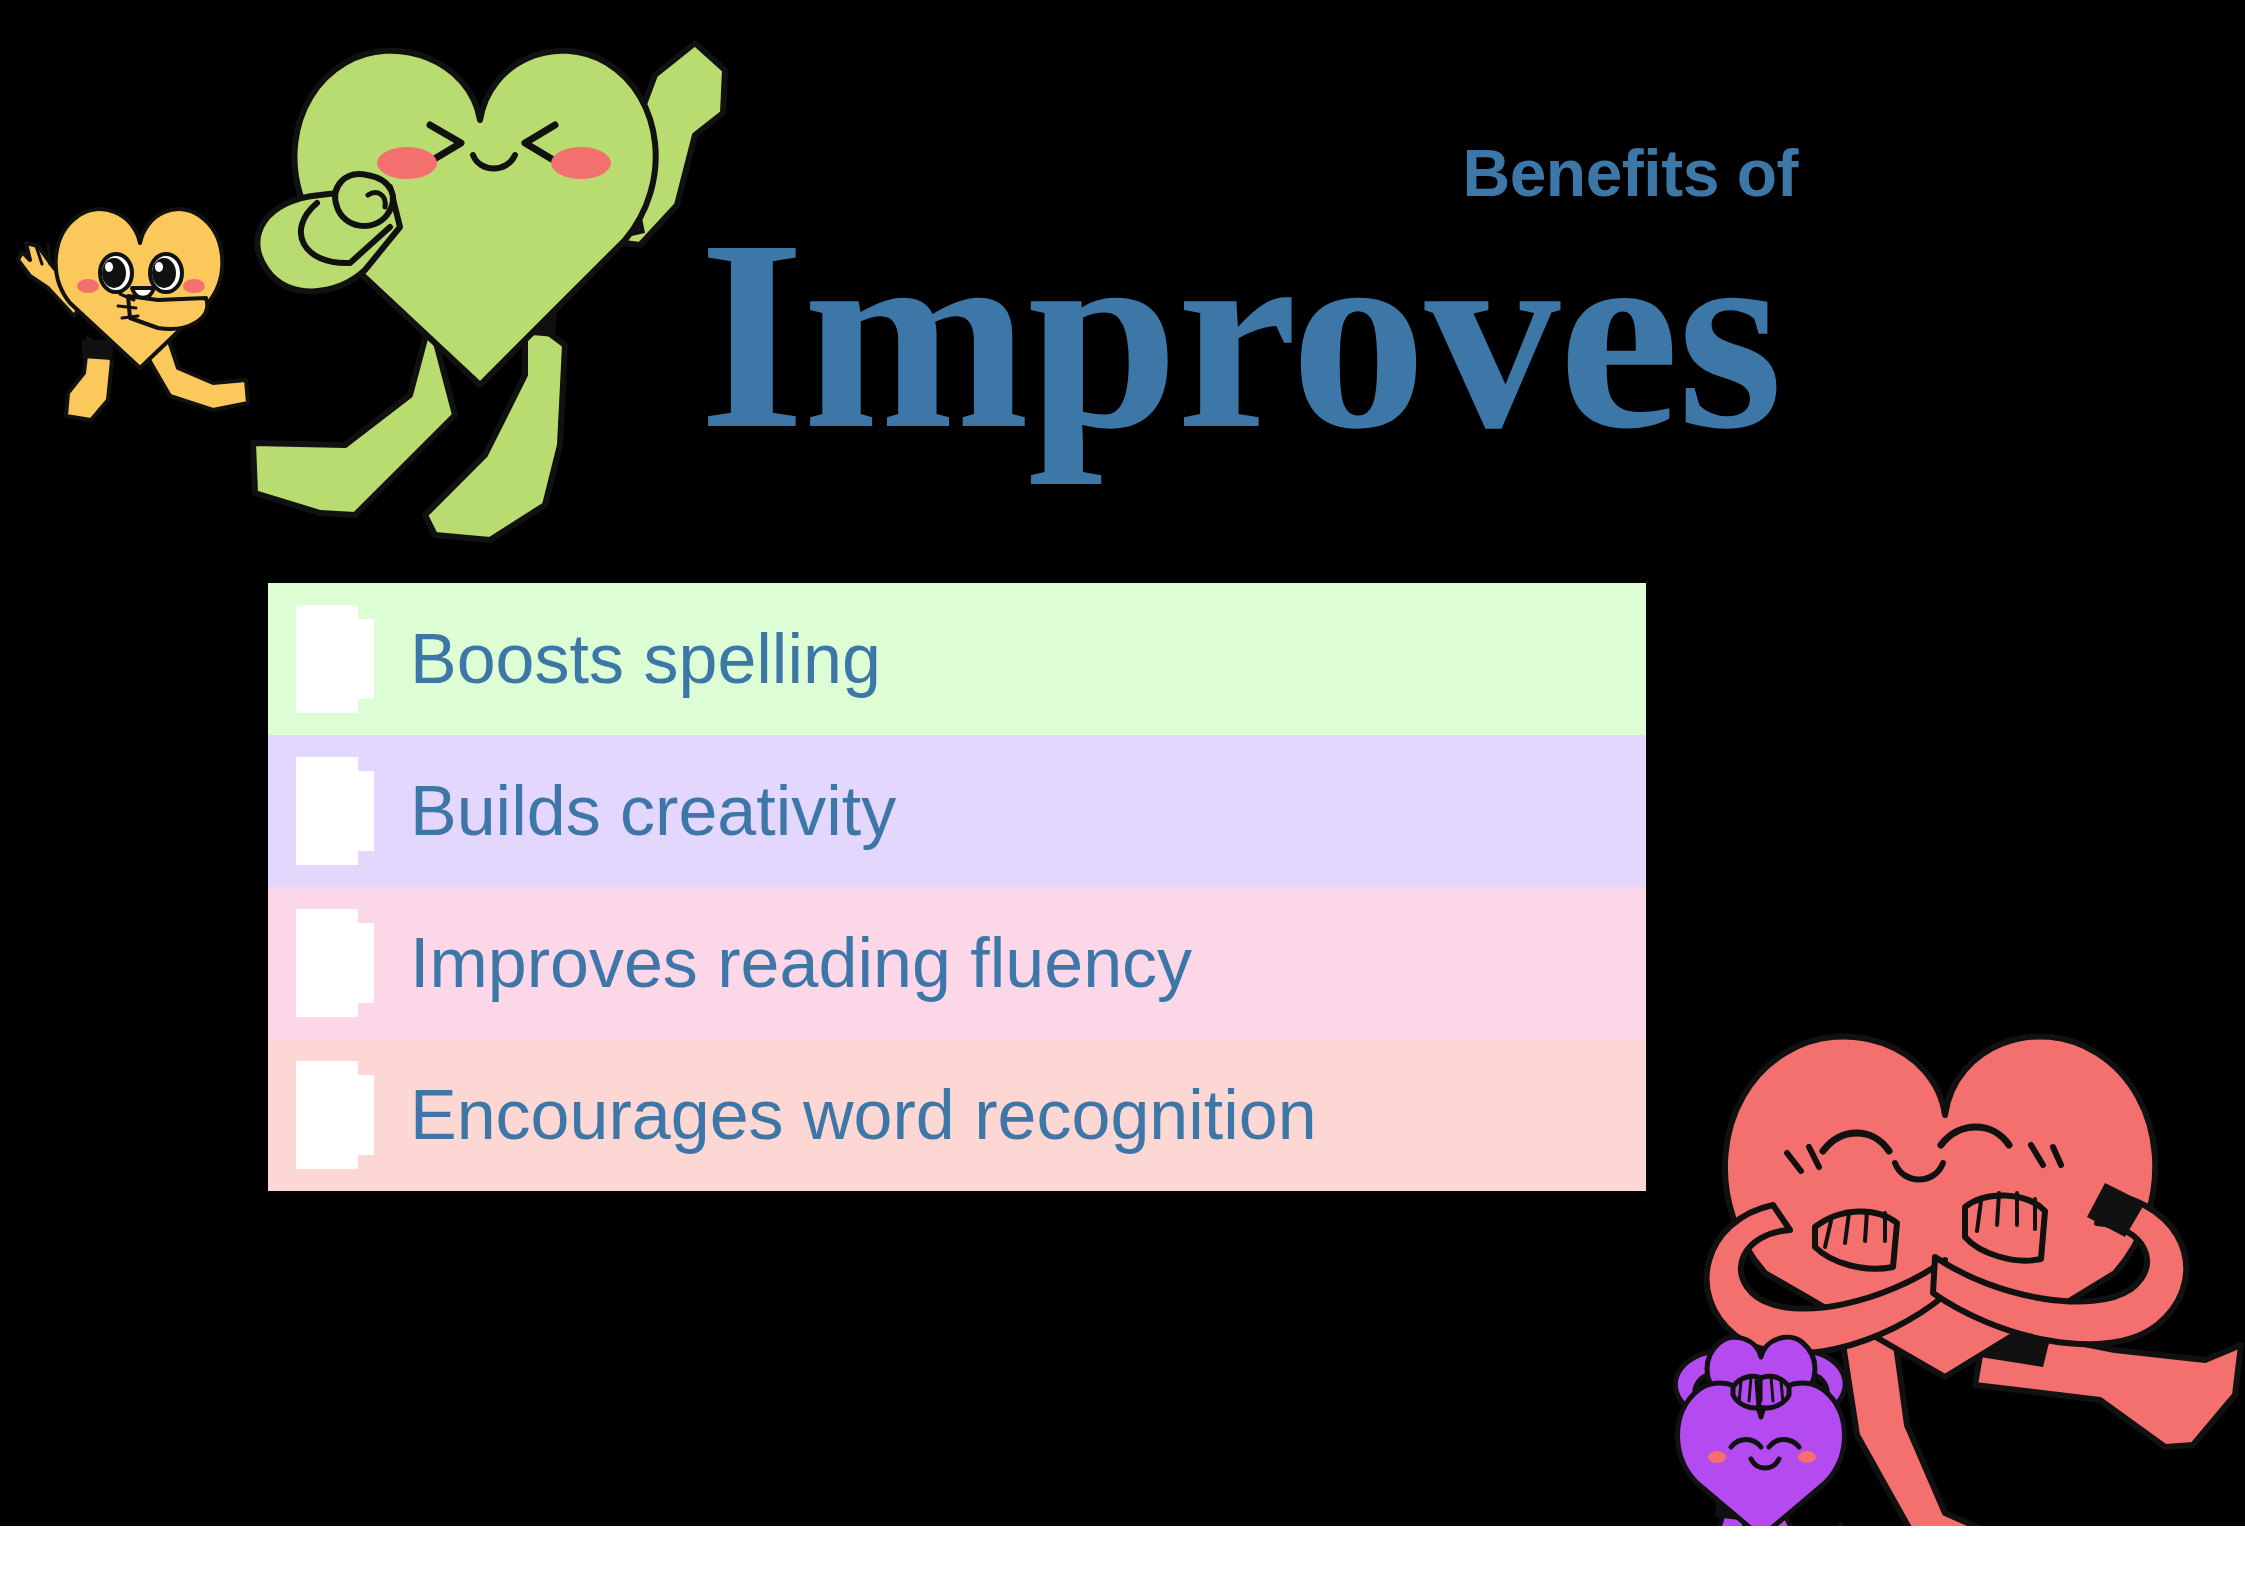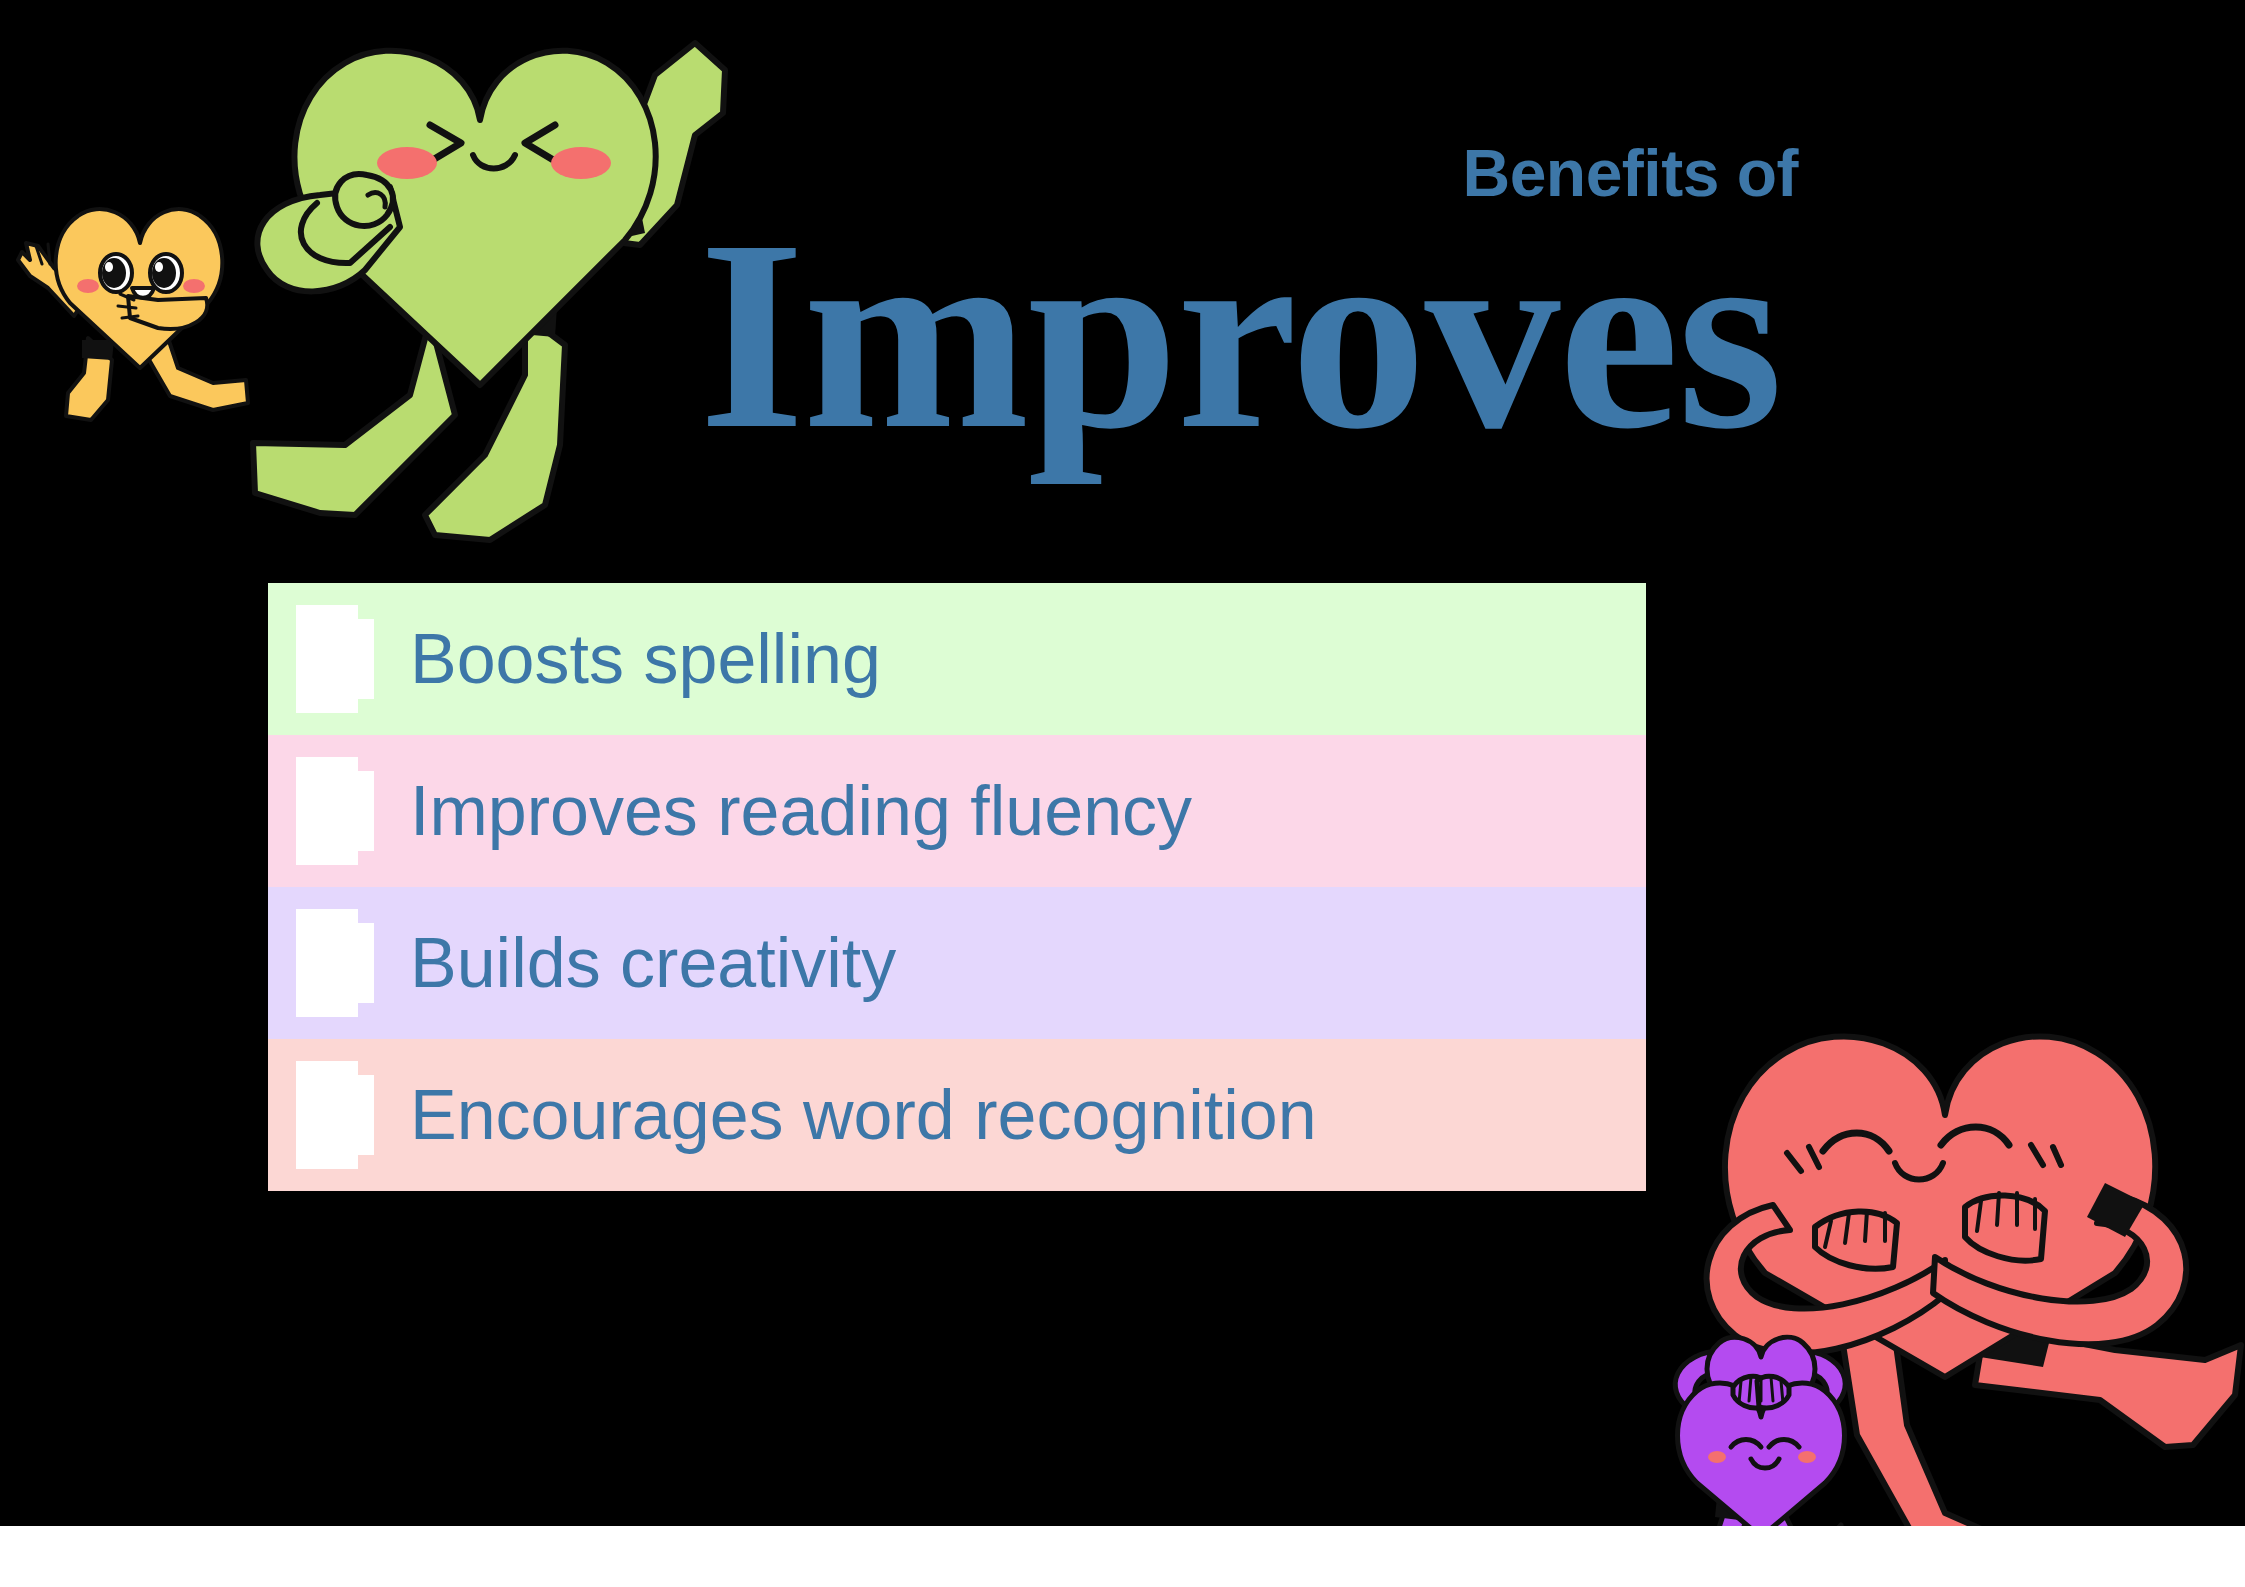--- a/index.html
+++ b/index.html
@@ -288,36 +288,36 @@
   <div class="rows">
 
     <div class="row" style="background: rgb(221, 253, 212);">
       <div class="bullet">
         <div class="b-main"></div>
         <div class="b-step"></div>
       </div>
       <div class="row-label">Boosts spelling</div>
     </div>
 
+    <div class="row" style="background: rgb(228, 215, 253);">
+      <div class="bullet">
+        <div class="b-main"></div>
+        <div class="b-step"></div>
+      </div>
+      <div class="row-label">Builds creativity</div>
+    </div>
+
     <div class="row" style="background: rgb(252, 215, 232);">
       <div class="bullet">
         <div class="b-main"></div>
         <div class="b-step"></div>
       </div>
       <div class="row-label">Improves reading fluency</div>
     </div>
 
-    <div class="row" style="background: rgb(228, 215, 253);">
-      <div class="bullet">
-        <div class="b-main"></div>
-        <div class="b-step"></div>
-      </div>
-      <div class="row-label">Builds creativity</div>
-    </div>
-
     <div class="row" style="background: rgb(252, 215, 212);">
       <div class="bullet">
         <div class="b-main"></div>
         <div class="b-step"></div>
       </div>
       <div class="row-label">Encourages word recognition</div>
     </div>
 
   </div>
 

